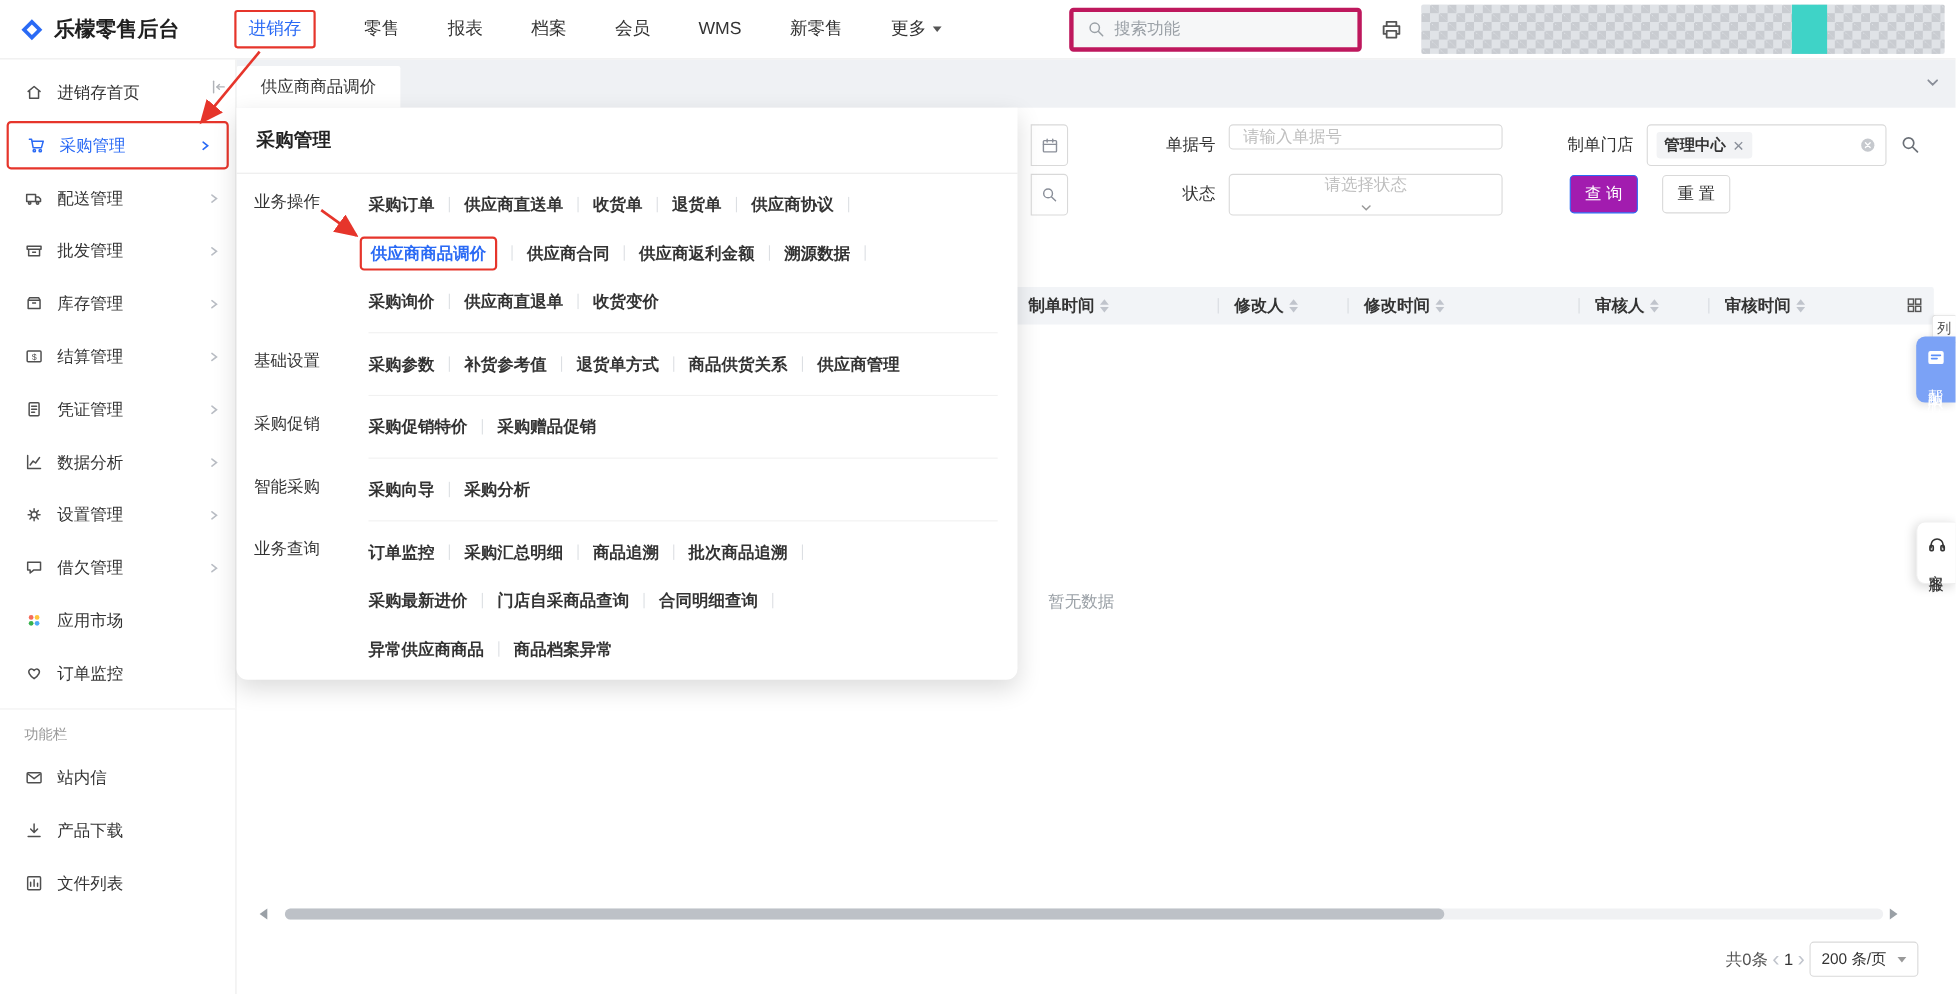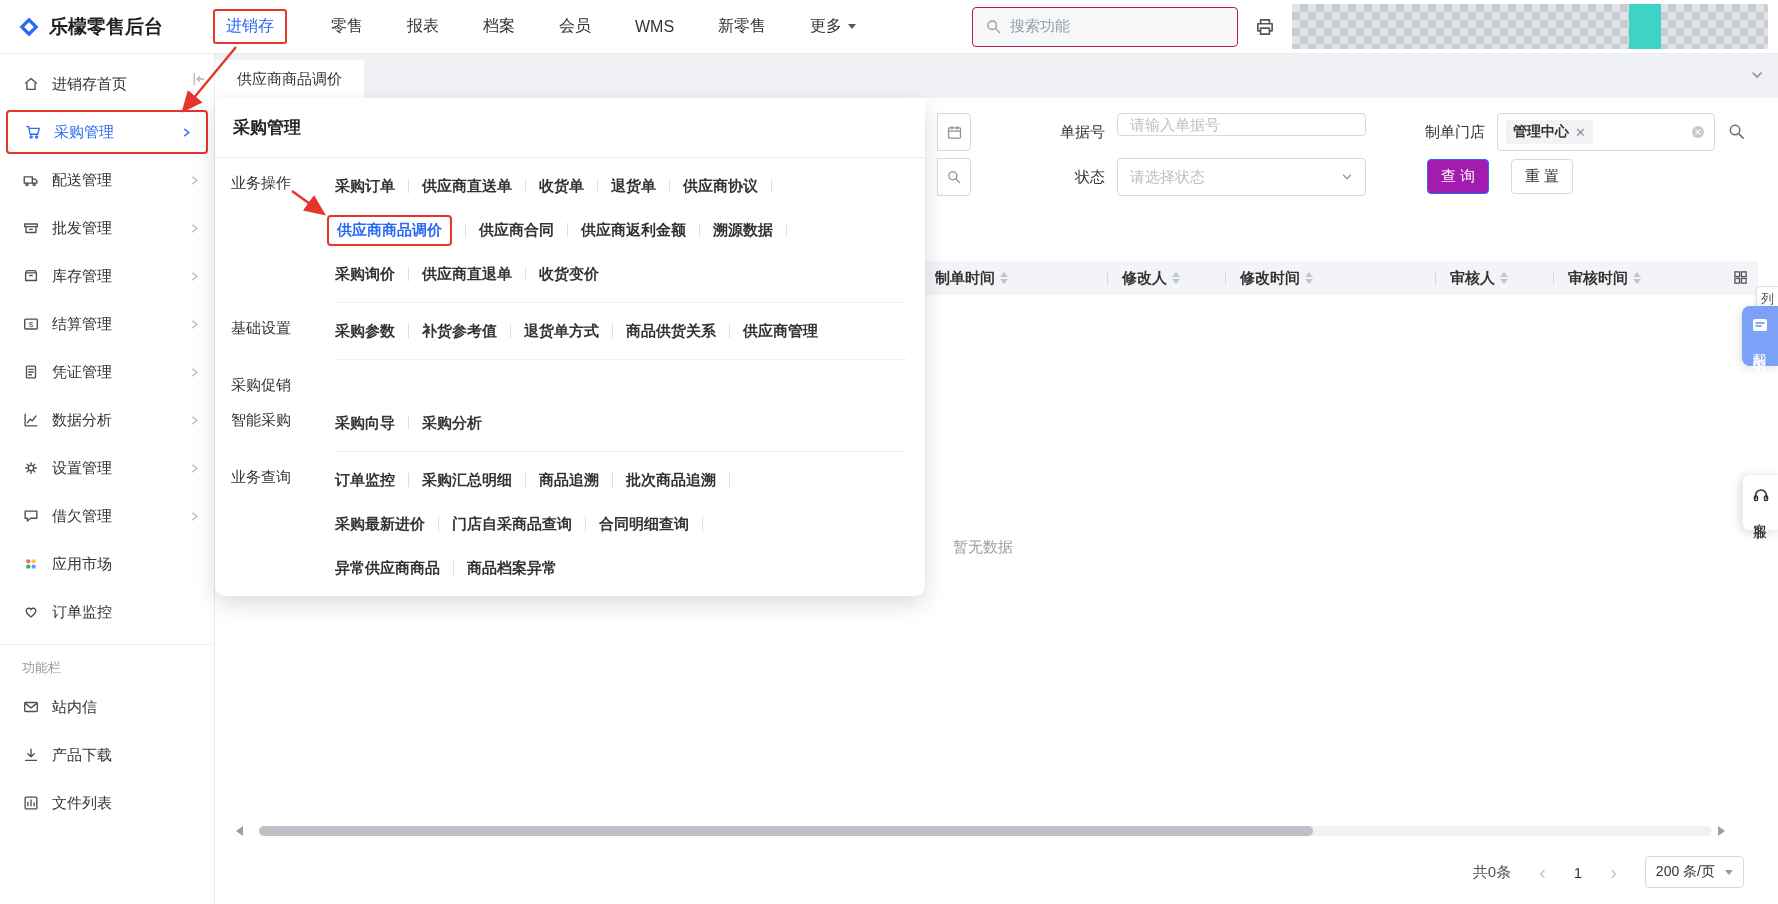--- a/index.html
+++ b/index.html
@@ -16,21 +16,21 @@
     border-bottom:1px solid #ececec; z-index:10; padding-right:10px;gap:16px;
   }
   .logo { display:flex; align-items:center; gap:9px; padding-left:18px; flex-shrink:0; }
   .logo-text { font-size:19px; font-weight:700; color:#1f1f1f; }
   .topnav { display:flex; align-items:center; gap:44px; margin-left:34px; font-size:16px; color:#333; }
   .topnav-item { cursor:pointer; white-space:nowrap; display:flex; align-items:center; }
   .nav-active { color:#2a6af5; border:2px solid #e6352b; border-radius:3px; padding:5px 11px; }
   .caret-down { width:0;height:0;border:4px solid transparent;border-top:5px solid #555;margin-left:6px;margin-top:4px; }
   .top-right { margin-left:auto; display:flex; align-items:center; gap:16px; }
   .top-search {
-    width:266px; height:40px; background:#f6f7f8; border:1px solid #be185d; border-radius:4px;
+    width:266px; height:40px; background:#f6f7f8; border:4px solid #be185d; border-radius:4px;
     display:flex; align-items:center; gap:8px; padding:0 12px; color:#9aa0a6; font-size:15px;
   }
   .icon { display:inline-flex; align-items:center; justify-content:center; color:#555; }
   .redacted {
     position:relative; width:476px; height:45px; border-radius:2px; overflow:hidden;
     background-image:
       linear-gradient(45deg,#c9ccd1 25%,transparent 25%,transparent 75%,#c9ccd1 75%),
       linear-gradient(45deg,#c9ccd1 25%,#e0e3e7 25%,#e0e3e7 75%,#c9ccd1 75%);
     background-size:16px 16px; background-position:0 0,8px 8px;
   }
@@ -53,21 +53,21 @@
   .main { position:absolute; left:215px; top:54px; right:0; bottom:0; background:#fff; }
   .tabbar { position:relative; height:44px; background:#eff1f4; display:flex; align-items:flex-end; }
   .tab-active { height:38px; background:#fff; display:flex; align-items:center; padding:0 22px; font-size:15px; color:#333; border-radius:2px 2px 0 0; }
   .tabbar-chev { position:absolute; right:14px; top:14px; color:#8a8f99; cursor:pointer; }
   .content { position:absolute; left:0; right:0; top:44px; bottom:0; background:#fff; }
   
   .box-sq { position:absolute; width:34px; height:38px; border:1px solid #d9d9d9; border-radius:0 4px 4px 0; display:flex; align-items:center; justify-content:center; color:#8a8f99; background:#fff; }
   .f-label { position:absolute; width:100px; height:38px; line-height:38px; text-align:right; color:#333; font-size:15px; }
   .f-input { position:absolute; height:23px; border:1px solid #d9d9d9; border-radius:4px; padding:0 12px; font-size:15px; color:#333; font-family:inherit; outline:none; }
   .f-input::placeholder { color:#bfbfbf; }
-  .f-select { position:absolute; height:38px; border:1px solid #d9d9d9; border-radius:4px; padding:0 12px; display:flex; align-items:center; justify-content:space-between; color:#bfbfbf; font-size:15px; background:#fff; cursor:pointer; }
+  .f-select { position:absolute; height:38px; border:1px solid #d9d9d9; border-radius:4px; padding:0 12px; display:flex; align-items:center; justify-content:space-between; color:#bfbfbf; font-size:15px; background:#fff; cursor:pointer;flex-direction:column; }
   .store-box { position:absolute; height:38px; border:1px solid #d9d9d9; border-radius:4px; display:flex; align-items:center; padding:0 8px; gap:8px; background:#fff; }
   .store-tag { display:flex; align-items:center; gap:6px; background:#f2f3f5; border-radius:3px; padding:3px 7px; font-size:14px; font-weight:700; color:#333; }
   .tag-x { color:#8a8f99; font-size:13px; cursor:pointer; line-height:1; }
   .btn { position:absolute; height:35px; border-radius:4px; font-size:15px; display:flex; align-items:center; justify-content:center; cursor:pointer; font-family:inherit; }
   .btn-primary { background:#a21caf; color:#fff; border:1px solid #2a6af5; }
   .btn-plain { background:#fff; color:#333; border:1px solid #d9d9d9; }
   
   .thead { position:absolute; left:8px; right:20px; top:163px; height:34px; background:#f2f4f7; border-radius:2px; }
   .th { position:absolute; top:0; height:34px; display:flex; align-items:center; font-weight:700; font-size:15px; color:#333; cursor:pointer; }
   .thsep { position:absolute; top:10px; width:1px; height:14px; background:#d8dbe0; }
@@ -78,21 +78,21 @@
   .col-grid { position:absolute; right:10px; top:9px; color:#555; cursor:pointer; }
   .col-tab { position:absolute; right:0; top:188px; width:22px; height:26px; background:#fff; border:1px solid #e0e0e0; border-right:none; border-radius:4px 0 0 4px; font-size:13px; color:#555; display:flex; align-items:center; justify-content:center; box-shadow:-1px 1px 3px rgba(0,0,0,.06); cursor:pointer; }
   .empty { position:absolute; left:713px; top:440px; width:110px; text-align:center; color:#9aa0a6; font-size:15px; }
   
   .hscroll { position:absolute; left:0; right:0; top:726px; height:14px; }
   .sc-left { position:absolute; left:16px; top:2px; width:0; height:0; border:5px solid transparent; border-right:7px solid #9aa0a6; cursor:pointer; }
   .sc-right { position:absolute; right:48px; top:2px; width:0; height:0; border:5px solid transparent; border-left:7px solid #9aa0a6; cursor:pointer; }
   .sc-track { position:absolute; left:44px; right:66px; top:2px; height:10px; background:#f0f1f3; border-radius:5px; }
   .sc-thumb { position:absolute; left:0; top:0; height:10px; width:1054px; background:#bdc1c7; border-radius:5px; cursor:grab; }
   
-  .pager { position:absolute; right:34px; bottom:16px; display:flex; align-items:center; gap:28px; font-size:15px; color:#555; }
+  .pager { position:absolute; right:34px; bottom:16px; display:flex; align-items:center; gap:4px; font-size:15px; color:#555; }
   .pg-arrow { color:#c0c4cc; font-size:20px; line-height:1; cursor:pointer; }
   .pg-num { color:#333; }
   .pg-size { border:1px solid #d9d9d9; border-radius:4px; height:32px; padding:0 10px; display:flex; align-items:center; gap:10px; color:#333; font-size:14px; cursor:pointer; background:#fff; }
   .pg-size .caret-down { border-top-color:#999; margin:4px 0 0; }
   
   .megamenu {
     position:absolute; left:215px; top:98px; width:710px; z-index:30; background:#fff;
     border-radius:0 0 10px 10px; box-shadow:0 8px 22px rgba(0,0,0,.14);
   }
   .mm-title { height:60px; display:flex; align-items:center; padding:0 18px; font-size:17px; font-weight:700; color:#222; border-bottom:1px solid #ececec; }
@@ -570,20 +570,27 @@
             <span class="mm-sep"></span>
           <span class="mm-item">商品供货关系</span>
             <span class="mm-sep"></span>
           <span class="mm-item">供应商管理</span>
         </div>
       </div>
     </div>
 
     <div class="mm-group">
       <div class="mm-label">采购促销</div>
+      <div class="mm-rows">
+        <div class="mm-row">
+          <span class="mm-item">采购促销特价</span>
+            <span class="mm-sep"></span>
+          <span class="mm-item">采购赠品促销</span>
+        </div>
+      </div>
     </div>
 
     <div class="mm-group">
       <div class="mm-label">智能采购</div>
       <div class="mm-rows">
         <div class="mm-row">
           <span class="mm-item">采购向导</span>
             <span class="mm-sep"></span>
           <span class="mm-item">采购分析</span>
         </div>

